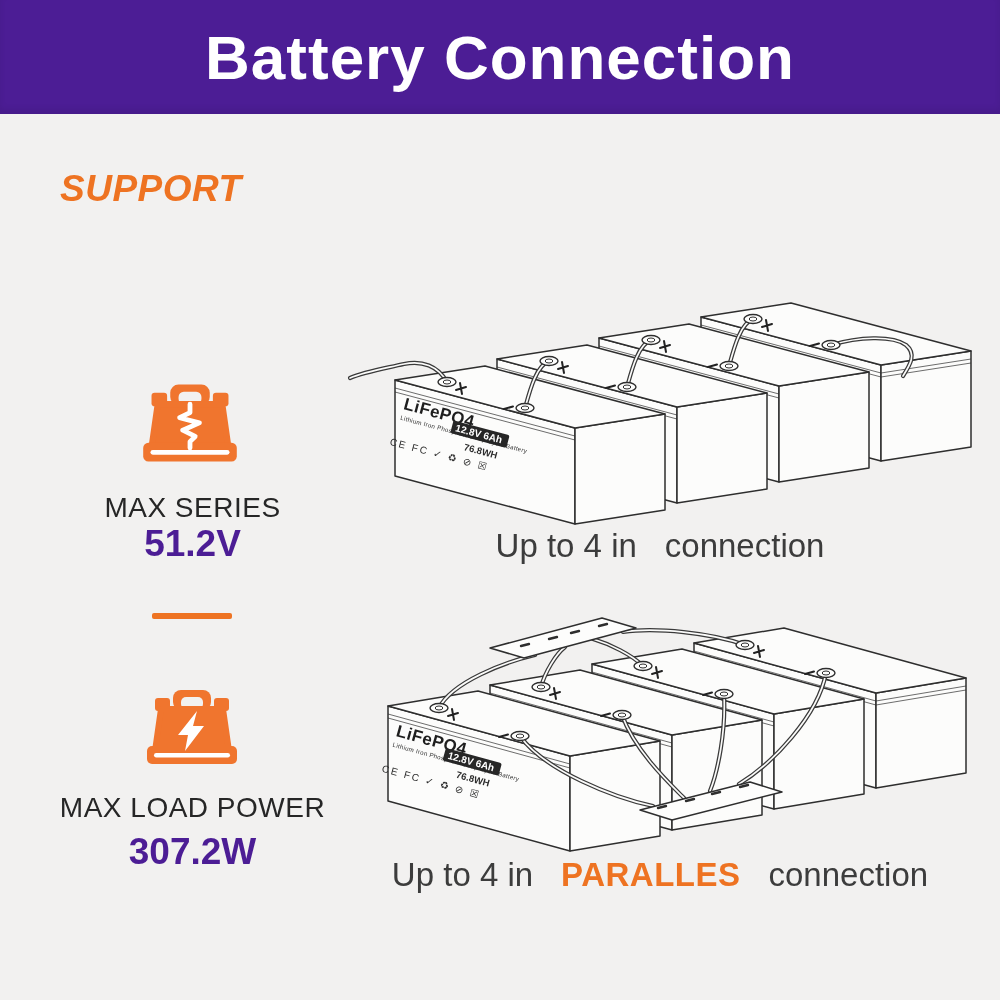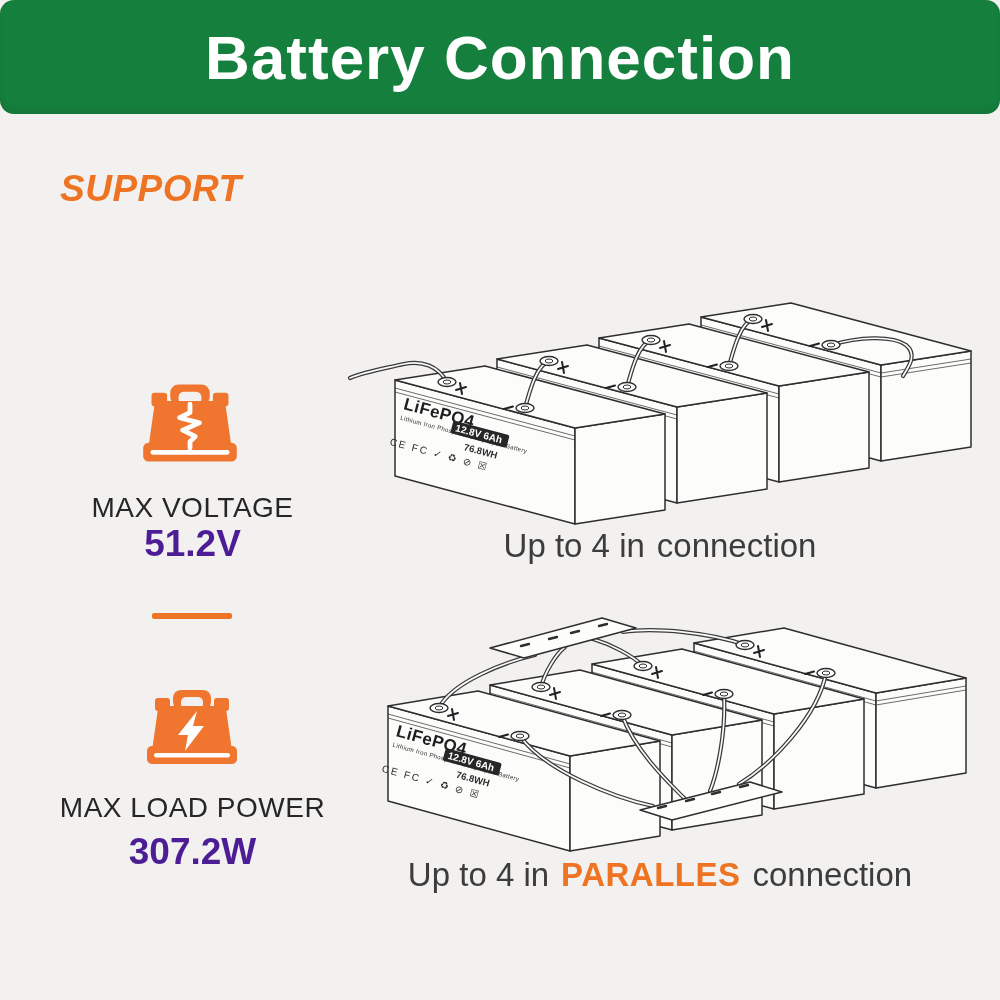--- a/index.html
+++ b/index.html
@@ -4,24 +4,23 @@
 <style>
   html,body { margin:0; padding:0; }
   body {
     width:1000px; height:1000px; position:relative; overflow:hidden;
     background:#F2F1F0;
     font-family:"Liberation Sans", sans-serif;
   }
   
   .banner {
     position:absolute; left:0; top:0; width:1000px; height:114px;
-    background:#15803d;
+    background:#4c1d95;
     display:flex; align-items:center; justify-content:center;
     box-shadow: inset 0 -5px 6px rgba(0,0,0,0.07);
-    border-radius: 14px;
   }
   .banner-title {
     color:#FFFFFF; font-size:62px; font-weight:bold; letter-spacing:1px; margin:0;
   }
   
   .tagline {
     position:absolute; left:60px; top:170px; color:#EE7322;
     font-style:italic; font-weight:bold; line-height:1;
   }
   .tagline-l1 { font-size:37px; margin-bottom:18px; letter-spacing:0.5px; }
@@ -37,21 +36,21 @@
   .spec-value-1 { top:523px; }
   .spec-label-2 { top:792px; }
   .spec-value-2 { top:831px; }
   .divider { position:absolute; left:152px; top:613px; width:80px; height:6px;
              background:#EE7322; border-radius:2px; }
   
   .series-svg   { position:absolute; left:340px; top:302px; width:645px; height:225px; }
   .parallel-svg { position:absolute; left:340px; top:606px; width:645px; height:250px; }
   .caption {
     position:absolute; left:340px; width:640px; display:flex;
-    justify-content:center; align-items:baseline; gap:12px;
+    justify-content:center; align-items:baseline; gap:28px;
     font-size:33px; color:#3C3C3C;
   }
   .caption-series   { top:527px; }
   .caption-parallel { top:856px; }
   .caption .hl { color:#EE7322; font-weight:bold; letter-spacing:0.5px; }
   
   .face   { fill:#FCFCFB; stroke:#2E2E2E; stroke-width:1.5; stroke-linejoin:round; }
   .ridge  { stroke:#2E2E2E; stroke-width:0.7; fill:none; }
   .wire-o { fill:none; stroke:#3A3A3A; stroke-width:4.2; stroke-linecap:round; }
   .wire-i { fill:none; stroke:#FBFBFA; stroke-width:1.7; stroke-linecap:round; }
@@ -81,21 +80,21 @@
 <svg class="spec-icon1" viewBox="0 0 100 92">
   <rect x="13" y="15" width="15" height="13" rx="3" fill="#F0752E"></rect>
   <rect x="72" y="15" width="15" height="13" rx="3" fill="#F0752E"></rect>
   <rect x="31" y="7" width="38" height="20" rx="8" fill="#F0752E"></rect>
   <rect x="39" y="14" width="22" height="12" rx="5" fill="#F2F1F0"></rect>
   <path d="M19,26 L81,26 L87,68 L13,68 Z" fill="#F0752E" stroke="#F0752E" stroke-width="6" stroke-linejoin="round"></path>
   <rect x="5" y="63" width="90" height="18" rx="5" fill="#F0752E"></rect>
   <rect x="12" y="70" width="76" height="4.5" rx="2.2" fill="#FFFFFF"></rect>
   <polyline points="50,26 50,34 40,39 59,44 43,51 55,57 50,62 50,68" fill="none" stroke="#FFFFFF" stroke-width="4.6" stroke-linejoin="round" stroke-linecap="round"></polyline>
 </svg>
-<div class="spec-label spec-label-1">MAX VOLTAGE</div>
+<div class="spec-label spec-label-1">MAX SERIES</div>
 <div class="spec-value spec-value-1">51.2V</div>
 
 <div class="divider"></div>
 
 <svg class="spec-icon2" viewBox="0 0 100 92">
   <rect x="13" y="15" width="15" height="13" rx="3" fill="#F0752E"></rect>
   <rect x="72" y="15" width="15" height="13" rx="3" fill="#F0752E"></rect>
   <rect x="31" y="7" width="38" height="20" rx="8" fill="#F0752E"></rect>
   <rect x="39" y="14" width="22" height="12" rx="5" fill="#F2F1F0"></rect>
   <path d="M19,26 L81,26 L87,68 L13,68 Z" fill="#F0752E" stroke="#F0752E" stroke-width="6" stroke-linejoin="round"></path>

